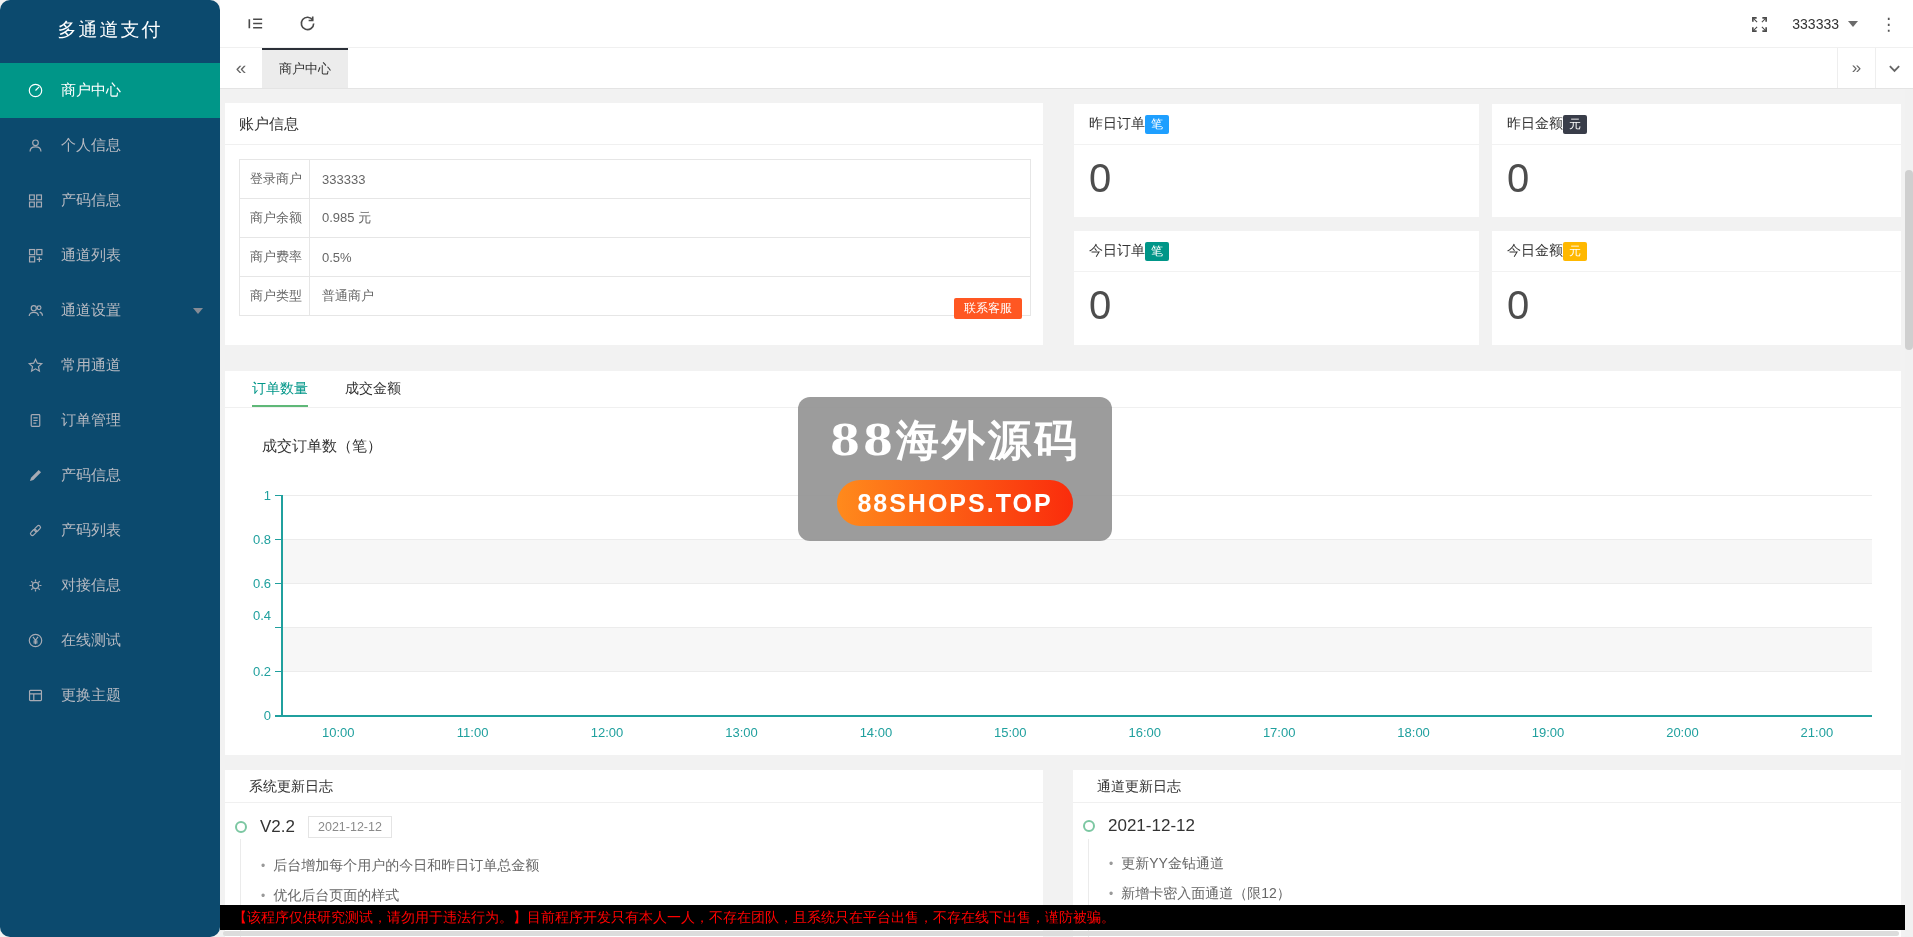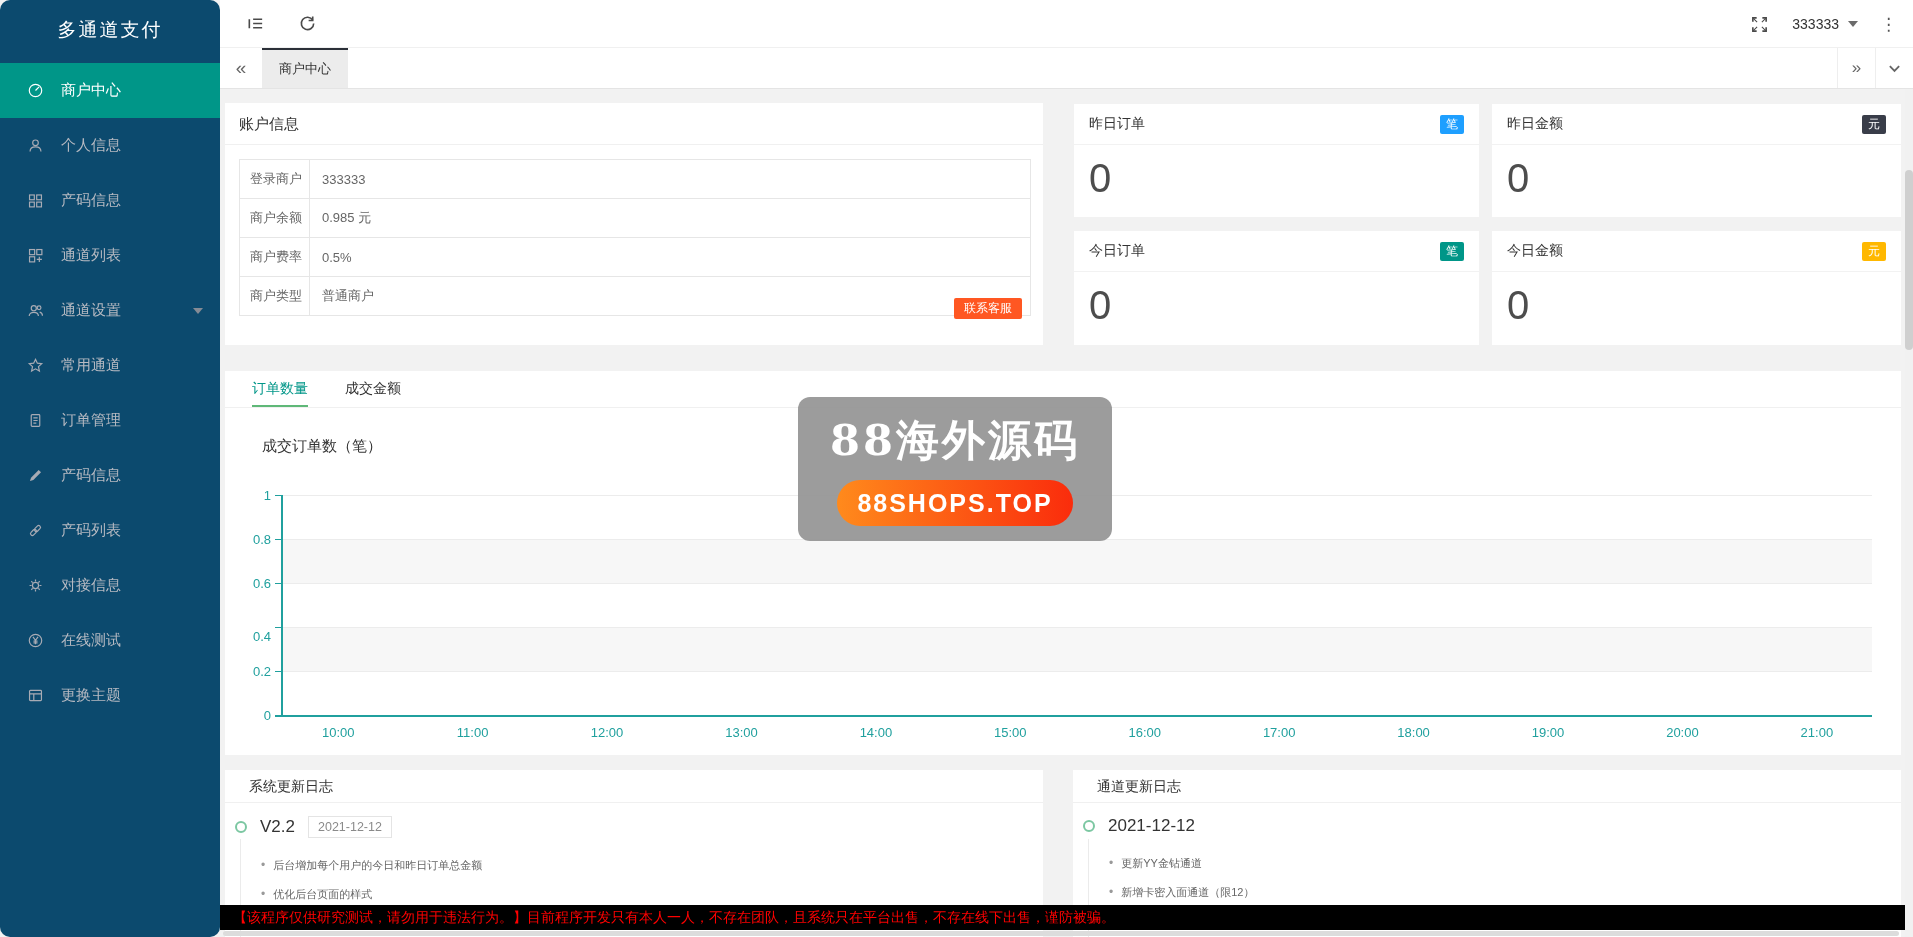--- a/index.html
+++ b/index.html
@@ -43,21 +43,21 @@
 
   
   #account-card { left:225px; top:103px; width:818px; height:242px; }
   .acct-table { border-collapse:collapse; margin:14px 12px 0 14px; width:792px; }
   .acct-table td { border:1px solid #e6e6e6; height:39px; font-size:13px; color:#666; }
   .acct-table td.lbl { width:70px; padding-left:10px; }
   .acct-table td.val { padding-left:12px; position:relative; }
   .contact-btn { position:absolute; right:8px; top:9px; height:21px; line-height:21px; padding:0 10px; color:#fff; font-size:12px; border-radius:2px; cursor:pointer; border:none;margin-top:12px; }
 
   
-  .stat-card .stat-head { height:41px; padding:0 15px; display:flex; align-items:center; justify-content:space-between; border-bottom:1px solid #f2f2f2; }
+  .stat-card .stat-head { height:41px; padding:0 15px; display:flex; align-items:center; border-bottom:1px solid #f2f2f2; }
   .stat-title { font-size:14px; color:#333; }
   .unit-badge { height:19px; line-height:19px; padding:0 6px; border-radius:2px; color:#fff; font-size:12px; }
   .stat-value { padding:11px 0 0 15px; font-size:40px; color:#4d4d4d; }
   #stat-1 { left:1074px; top:104px; width:405px; height:113px; }
   #stat-2 { left:1492px; top:104px; width:409px; height:113px; }
   #stat-3 { left:1074px; top:231px; width:405px; height:114px; }
   #stat-4 { left:1492px; top:231px; width:409px; height:114px; }
 
   
   #chart-card { left:225px; top:371px; width:1676px; height:384px; }
@@ -84,21 +84,21 @@
   #syslog-card { left:225px; top:770px; width:818px; height:167px; }
   #chlog-card { left:1073px; top:770px; width:828px; height:167px; }
   .log-head { height:33px; line-height:33px; padding-left:24px; font-size:14px; color:#333; border-bottom:1px solid #f0f0f0; }
   .timeline { position:relative; padding:13px 0 0 10px; }
   .tl-line { position:absolute; left:15px; top:36px; height:120px; width:1px; background:#ebebeb; }
   .tl-head { display:flex; align-items:center; gap:13px; }
   .tl-dot { width:12px; height:12px; border:2px solid #7cc7a2; border-radius:50%; background:#fff; flex:none; }
   .tl-version { font-size:17px; color:#333; }
   .date-badge { border:1px solid #e4e4e4; padding:3px 9px; font-size:12.5px; color:#8a8a8a; background:#fff; }
   .tl-items { margin:13px 0 0 26px; list-style:none; }
-  .tl-items li { font-size:11px; color:#666; line-height:29px; }
+  .tl-items li { font-size:14px; color:#666; line-height:29px; }
   .tl-items li::before { content:"•"; color:#999; margin-right:8px; font-size:12px; }
 
   
   .notice-bar { position:absolute; left:220px; right:8px; top:905px; height:25px; background:#000000; display:flex; align-items:center; padding-left:13px; font-size:14px; z-index:8; }
 
   
   .v-scroll-track { position:absolute; right:0; top:89px; bottom:0; width:8px; background:#f1f1f1; }
   .v-scroll-thumb { position:absolute; right:0; top:170px; width:8px; height:180px; background:#cfcfcf; border-radius:4px; }
   .h-scroll-thumb { position:absolute; left:223px; right:14px; bottom:1px; height:5px; background:#dcdcdc; border-radius:3px; z-index:9; }
 </style>
@@ -333,21 +333,21 @@
       <div class="axis-x"></div>
       <div class="ytick" style="top:0"></div>
       <div class="ytick" style="top:44px"></div>
       <div class="ytick" style="top:88px"></div>
       <div class="ytick" style="top:132px"></div>
       <div class="ytick" style="top:176px"></div>
 
       <span class="ylabel" style="top:0">1</span>
       <span class="ylabel" style="top:44px">0.8</span>
       <span class="ylabel" style="top:88px">0.6</span>
-      <span class="ylabel" style="top:141px">0.4</span>
+      <span class="ylabel" style="top:120px">0.4</span>
       <span class="ylabel" style="top:176px">0.2</span>
       <span class="ylabel" style="top:220px">0</span>
 
       <div class="xlabels">
         <span>10:00</span>
         <span>11:00</span>
         <span>12:00</span>
         <span>13:00</span>
         <span>14:00</span>
         <span>15:00</span>

